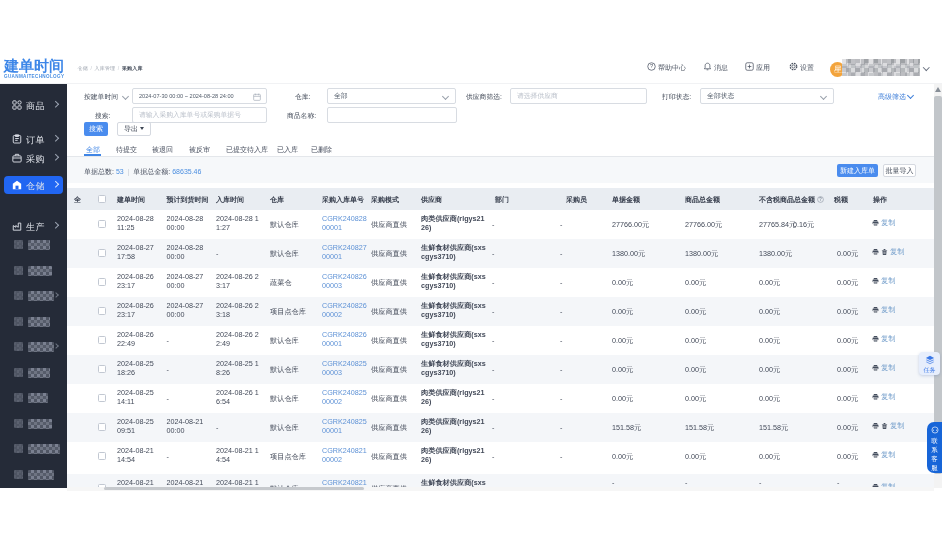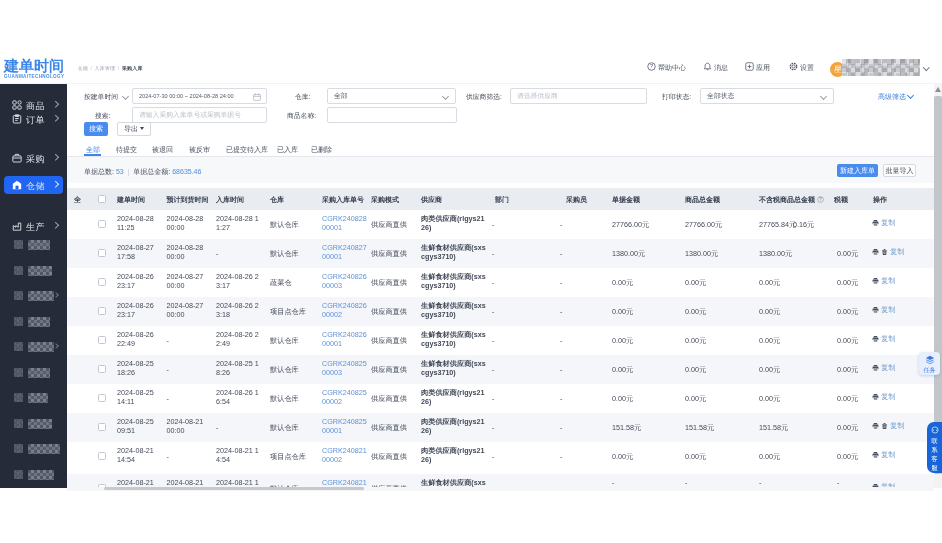--- a/index.html
+++ b/index.html
@@ -88,21 +88,21 @@
         <g fill="none" stroke="#dfe3ea" stroke-width="1.1">
           <rect x="1" y="1" width="4" height="4" rx="1"></rect>
           <rect x="7" y="1" width="4" height="4" rx="2"></rect>
           <rect x="1" y="7" width="4" height="4" rx="1"></rect>
           <rect x="7" y="7" width="4" height="4" rx="1"></rect>
         </g>
       </svg>
     <span class="tx">商品</span>
       <span class="ch"><span class="chev" style="border-color:#9aa2b0;"></span></span>
   </div>
-  <div class="mi" style="top:28px">
+  <div class="mi" style="top:48px">
     <svg class="ic" width="10" height="10" viewBox="0 0 12 12">
         <g fill="none" stroke="#dfe3ea" stroke-width="1.1">
           <rect x="1.5" y="1.8" width="9" height="9" rx="1.2"></rect>
           <path d="M4 1h4v2H4z"></path>
           <path d="M3.8 5.4h4.4M3.8 7.6h3"></path>
         </g>
       </svg>
     <span class="tx">订单</span>
       <span class="ch"><span class="chev" style="border-color:#9aa2b0;"></span></span>
   </div>

